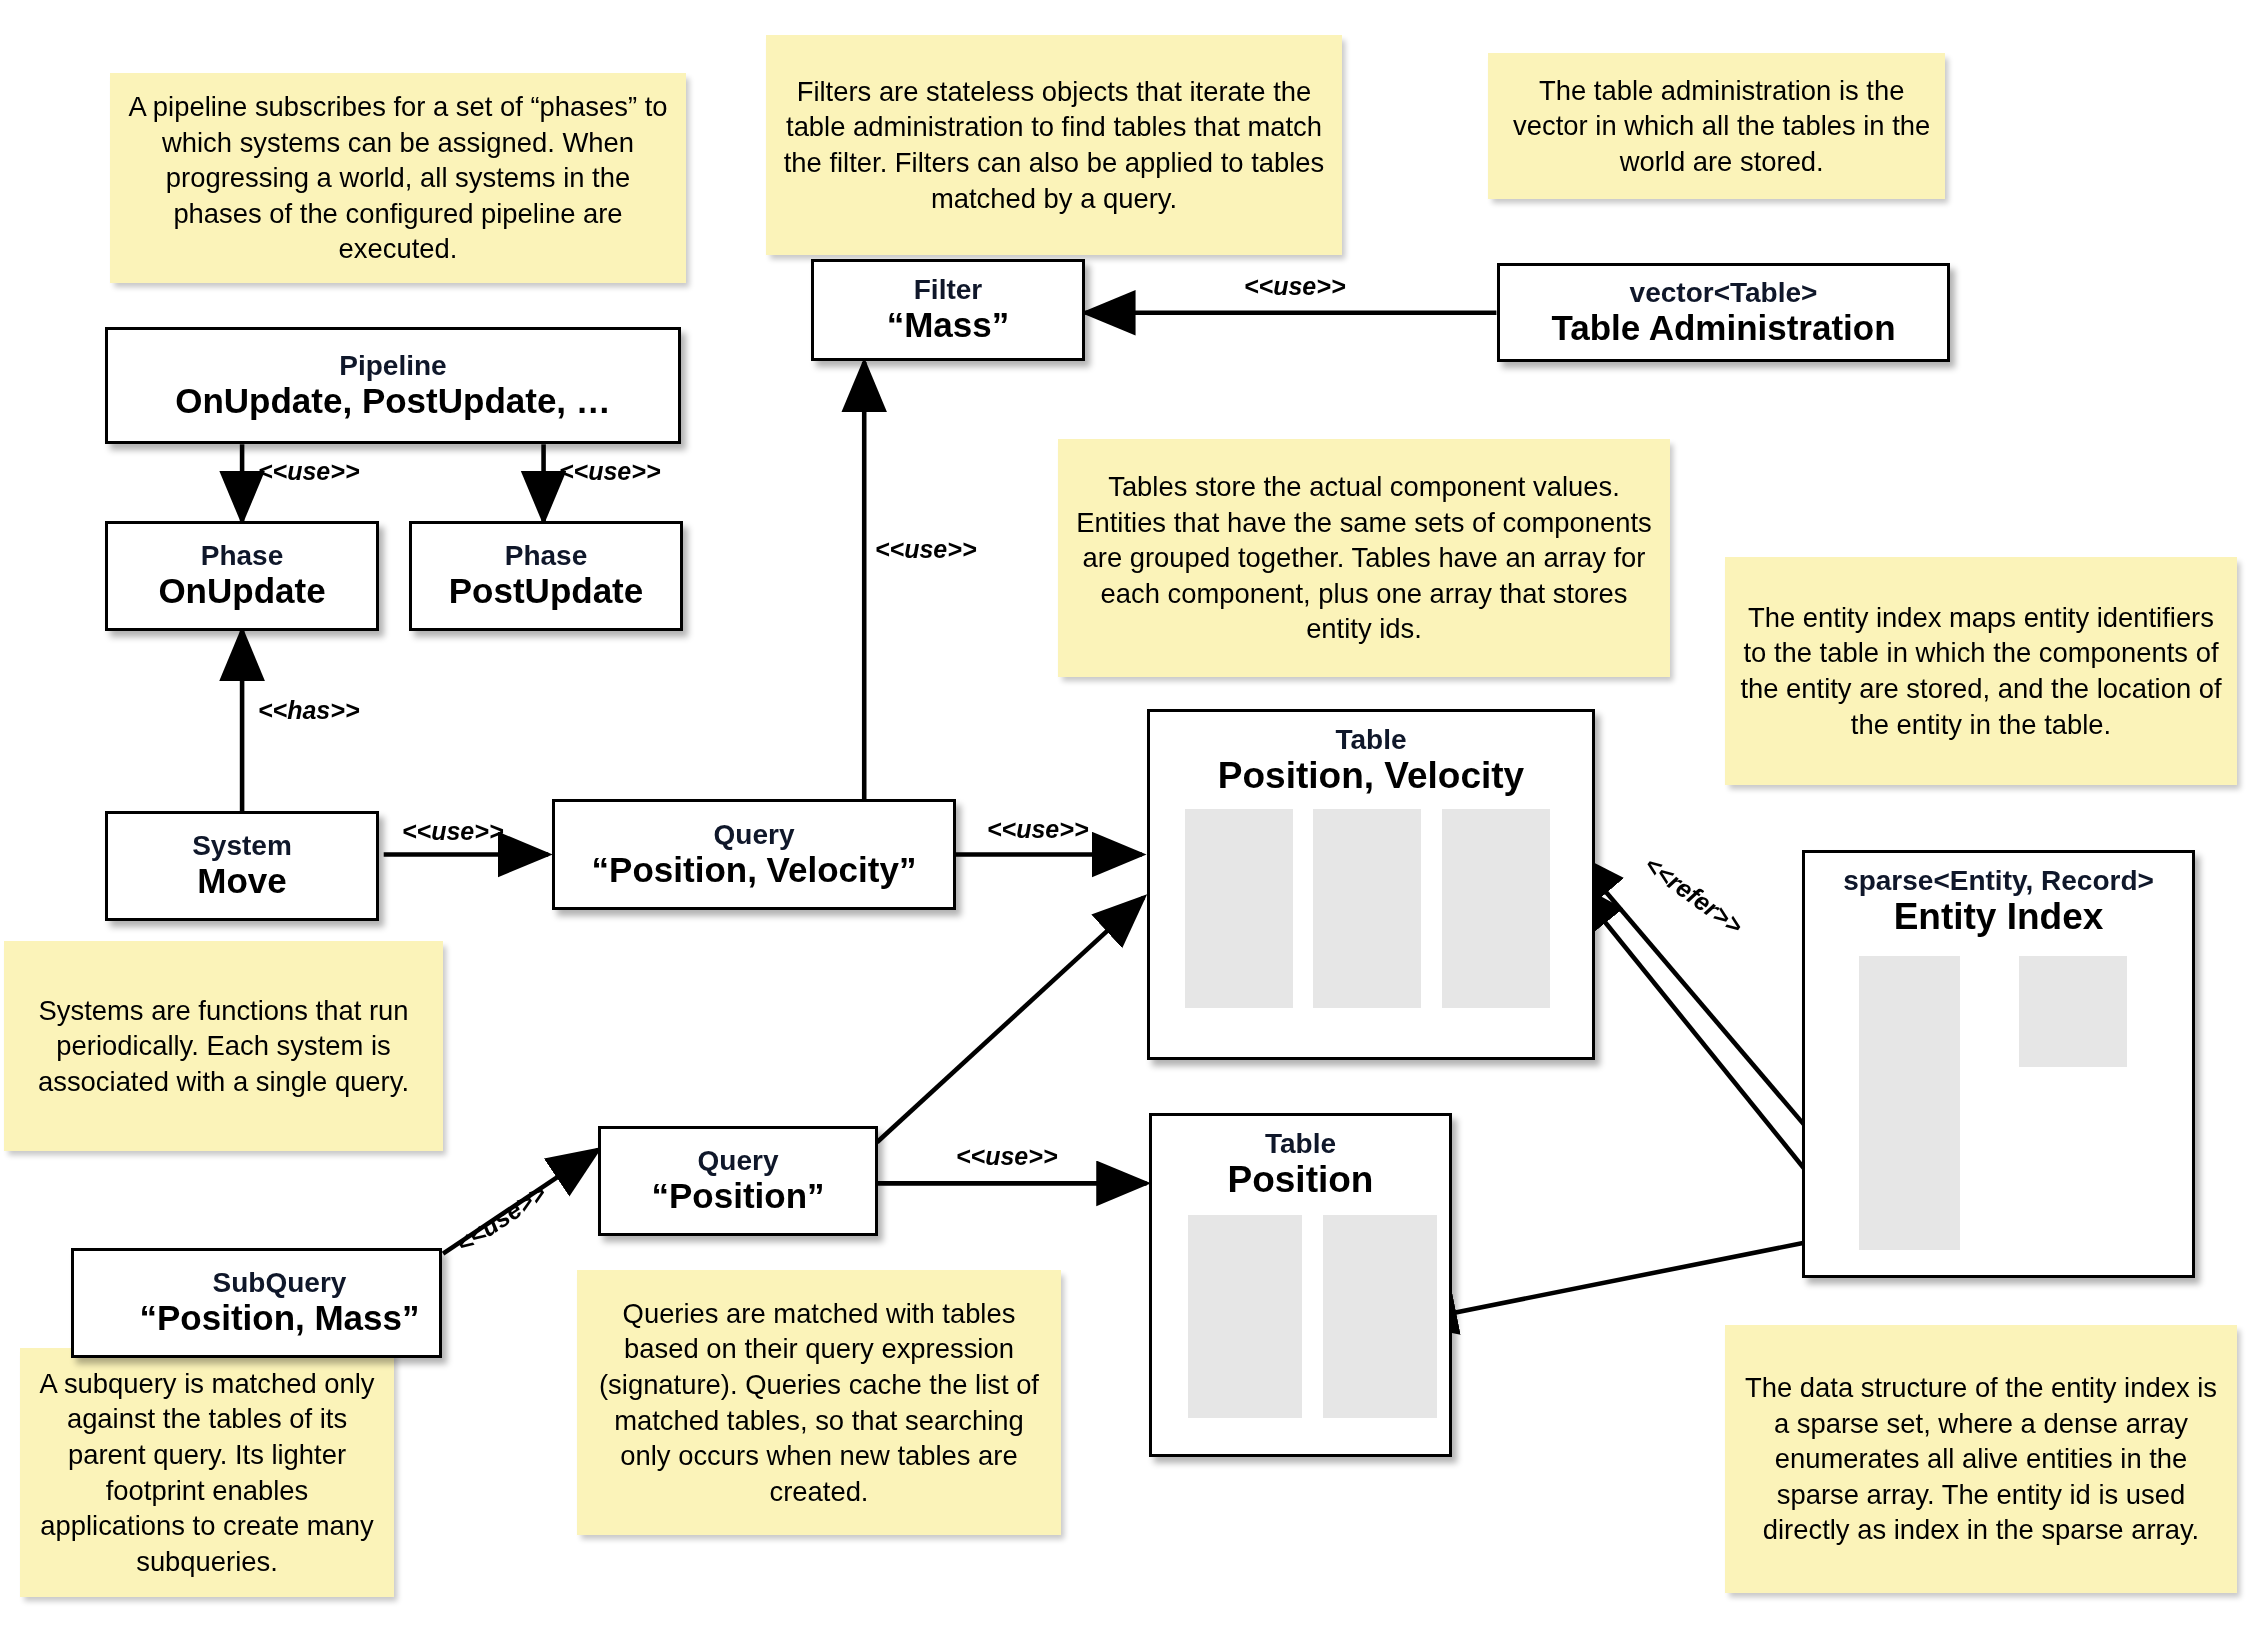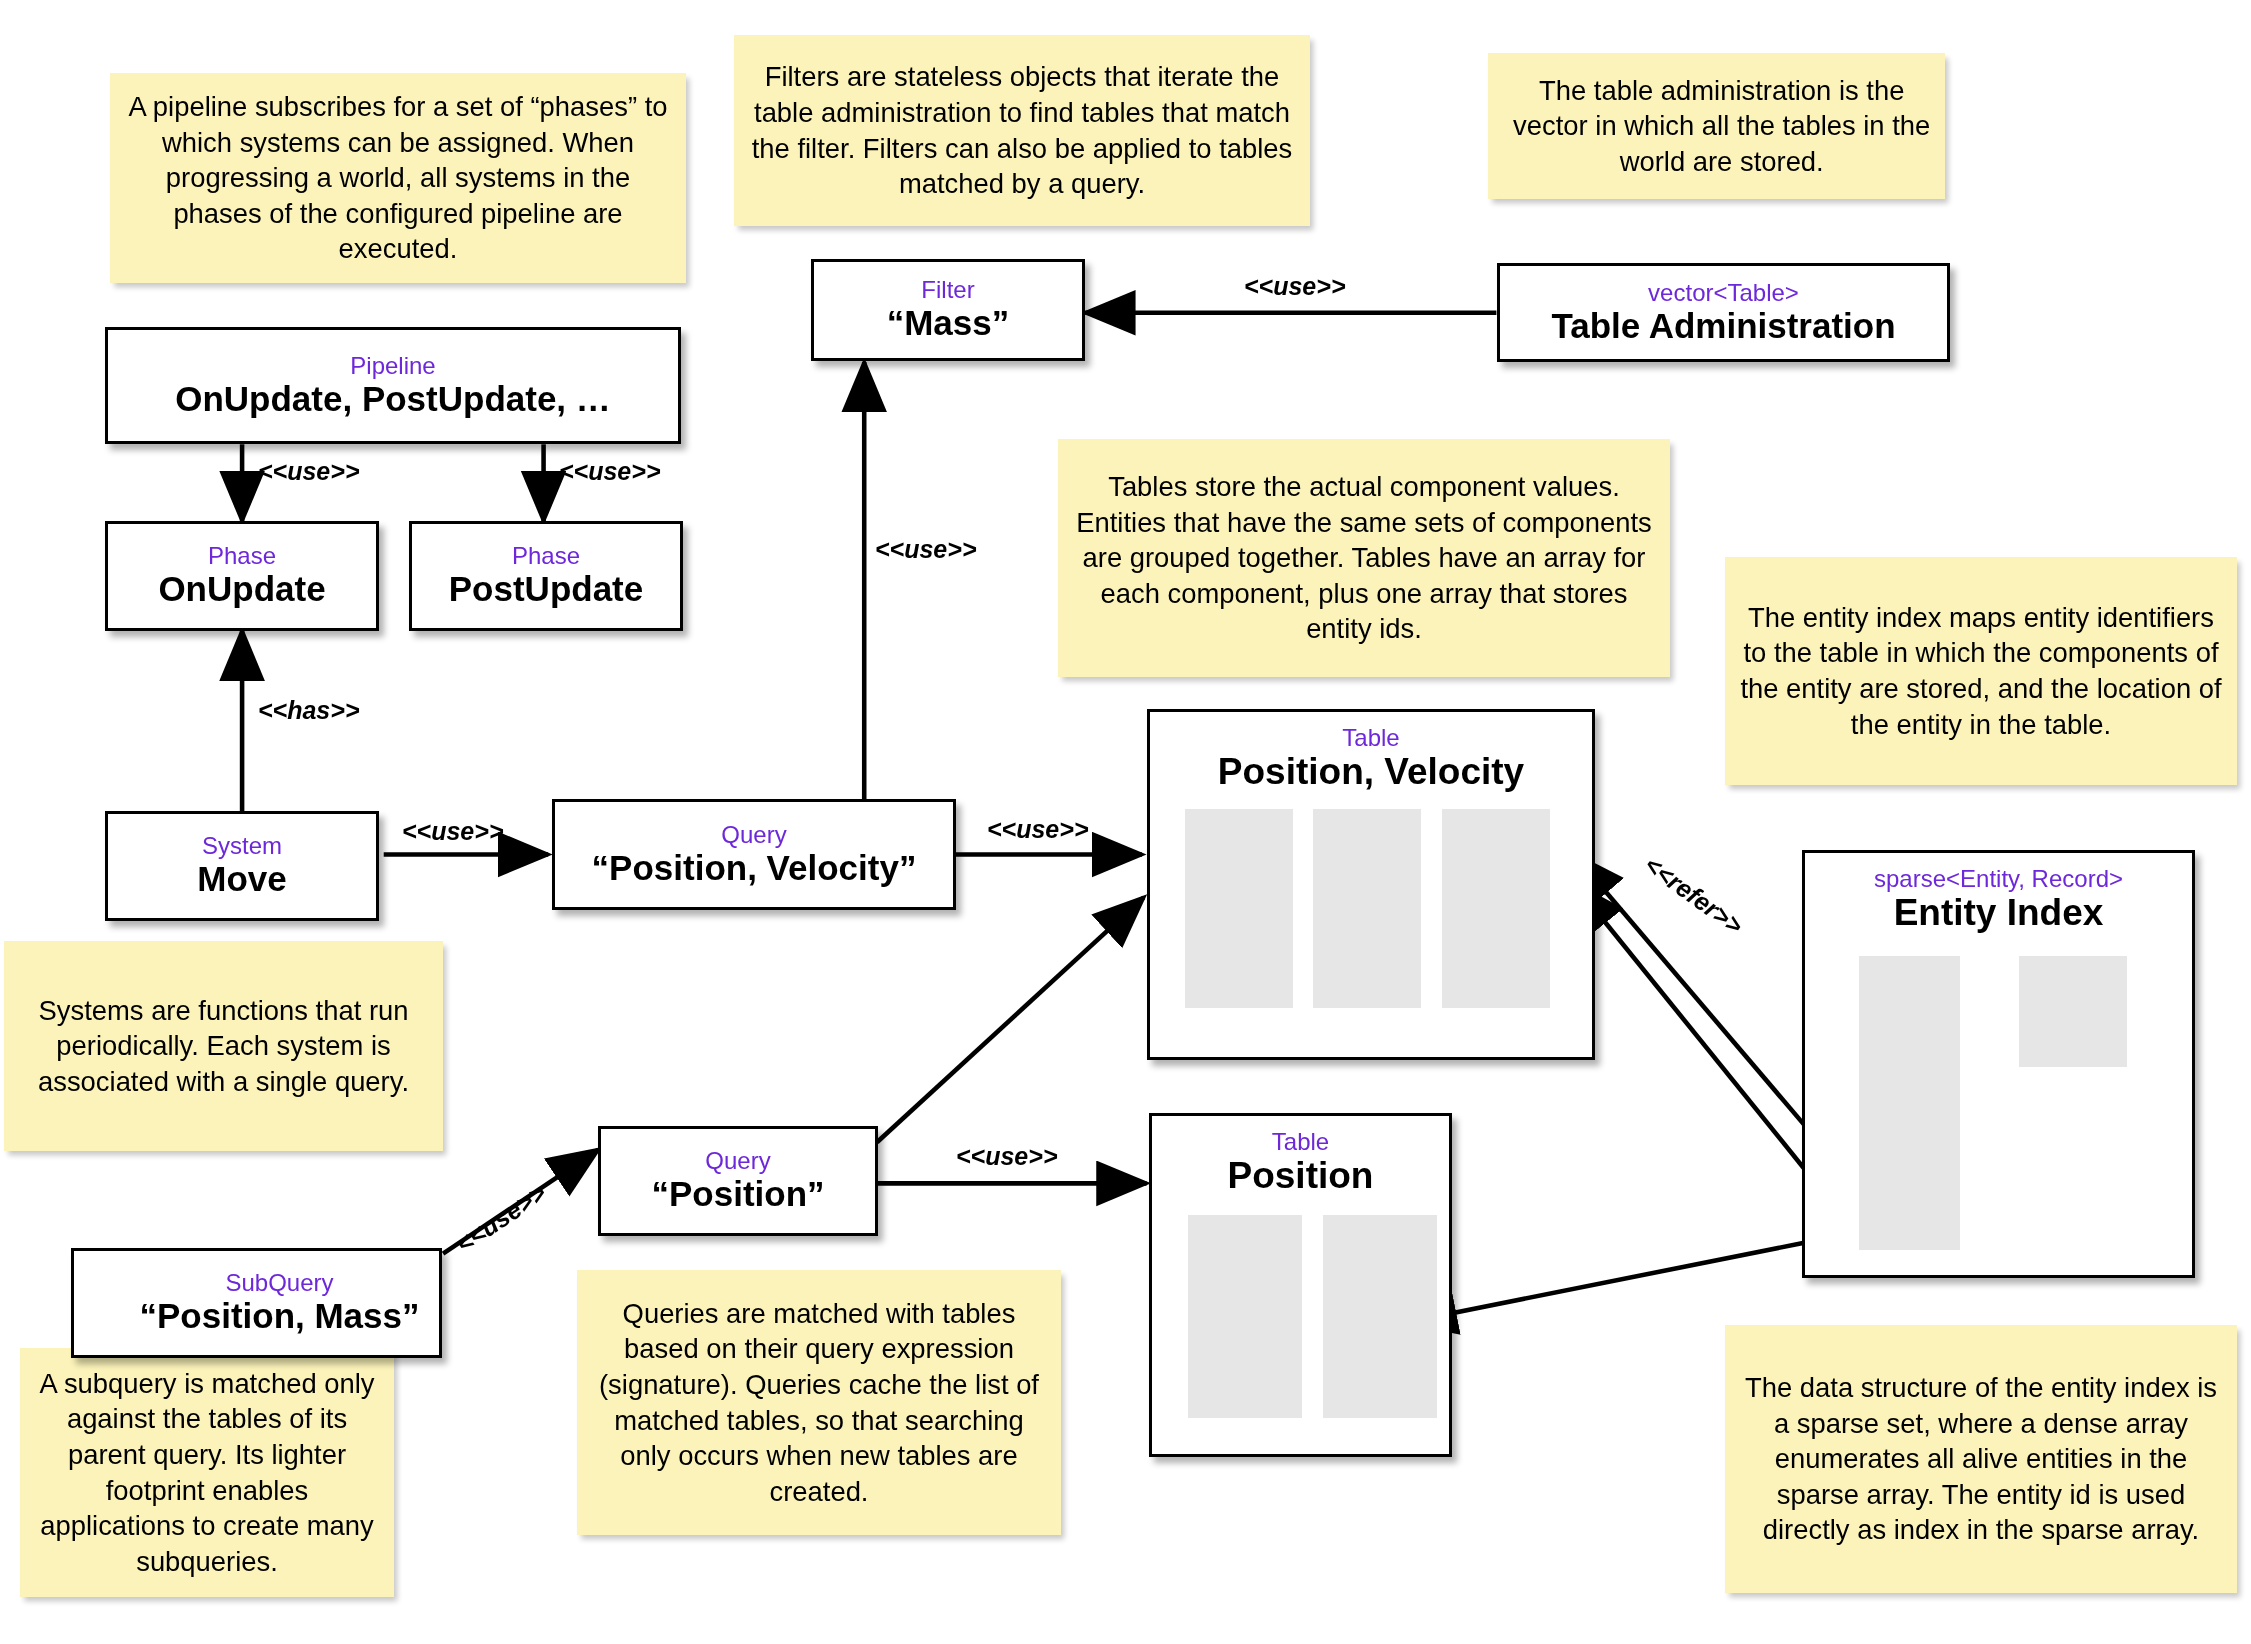--- a/index.html
+++ b/index.html
@@ -36,24 +36,24 @@
     border:3.7px solid #000;
     box-sizing:border-box;
     display:flex;
     flex-direction:column;
     align-items:center;
     justify-content:center;
     box-shadow:4.6px 5.5px 6.4px rgba(0,0,0,0.30);
     z-index:4;
   }
   .box .stereo{
-    font-size:24px;
-    font-weight:400;
+    font-size:28px;
+    font-weight:700;
     line-height:1.05;
-    color:#6d28d9;
+    color:#0f172a;
     letter-spacing:0px;
   }
   .box .title{
     font-size:35px;
     font-weight:700;
     line-height:1.1;
     color:#000;
     margin-top:1.8px;
     white-space:nowrap;
   }
@@ -124,21 +124,21 @@
 
       <path d="M 2132,1068 L 2030,1068"></path>
       <path d="M 2132,1097 L 2030,1097"></path>
 
       <path d="M 2128,1128 L 2060,1293"></path>
     </g>
   </svg>
 
   <div class="note" style="left:110px;top:73px;width:576px;height:210px;">A pipeline subscribes for a set of “phases” to which systems can be assigned. When progressing a world, all systems in the phases of the configured pipeline are executed.</div>
 
-  <div class="note" style="left:734px;top:35px;width:576px;height:191px;">Filters are stateless objects that iterate the table administration to find tables that match the filter. Filters can also be applied to tables matched by a query.</div>
+  <div class="note" style="left:766px;top:35px;width:576px;height:220px;">Filters are stateless objects that iterate the table administration to find tables that match the filter. Filters can also be applied to tables matched by a query.</div>
 
   <div class="note" style="left:1488px;top:53px;width:457px;height:146px;padding-left:25px;">The table administration is the vector in which all the tables in the world are stored.</div>
 
   <div class="note" style="left:1058px;top:439px;width:612px;height:238px;">Tables store the actual component values. Entities that have the same sets of components are grouped together. Tables have an array for each component, plus one array that stores entity ids.</div>
 
   <div class="note" style="left:1725px;top:557px;width:512px;height:228px;">The entity index maps entity identifiers to the table in which the components of the entity are stored, and the location of the entity in the table.</div>
 
   <div class="note" style="left:4px;top:941px;width:439px;height:210px;">Systems are functions that run periodically. Each system is associated with a single query.</div>
 
   <div class="note" style="left:577px;top:1270px;width:484px;height:265px;">Queries are matched with tables based on their query expression (signature). Queries cache the list of matched tables, so that searching only occurs when new tables are created.</div>

